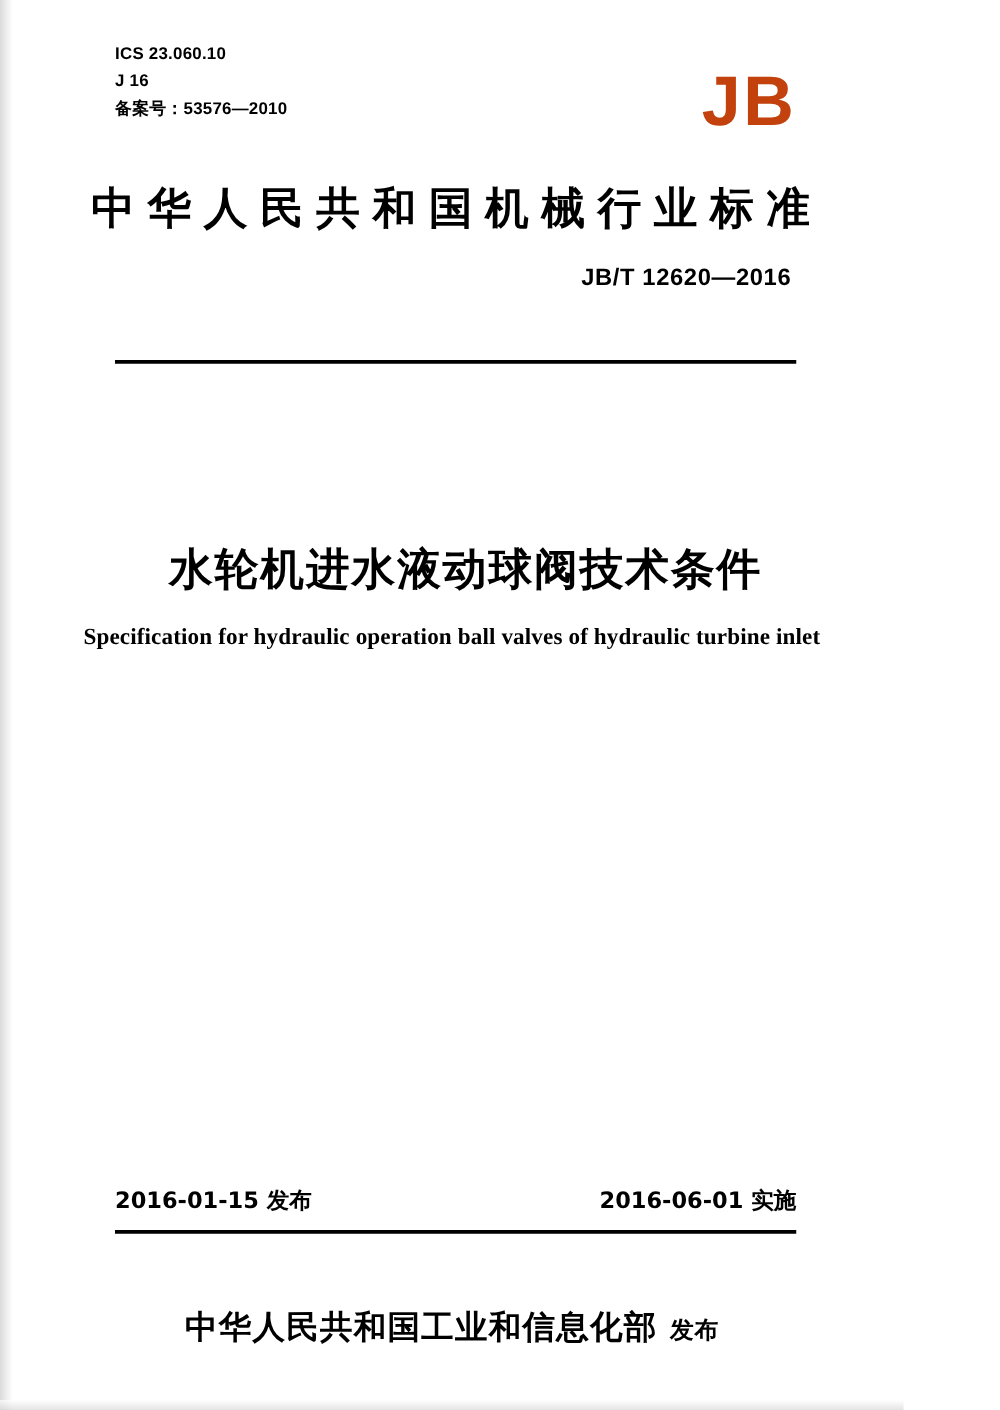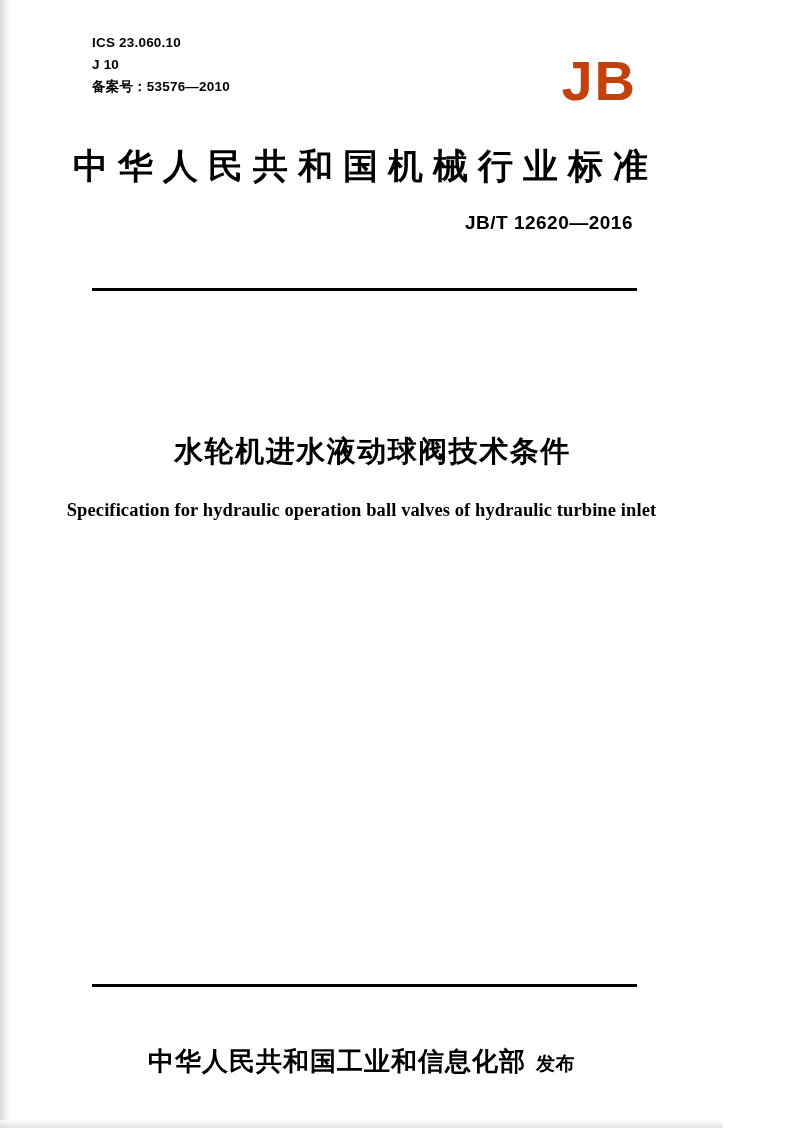--- a/index.html
+++ b/index.html
@@ -78,21 +78,21 @@
   }
 
   .title-cn {
     position: absolute;
     left: 0;
     right: 11px;
     top: 432px;
     text-align: center;
     font-family: "DejaVu Sans", sans-serif;
     font-weight: bold;
-    font-size: 29px;
+    font-size: 35px;
     letter-spacing: 1.5px;
     padding-left: 33px;
   }
 
   .title-en {
     position: absolute;
     left: 0;
     right: 0;
     top: 500px;
     text-align: center;
@@ -160,35 +160,39 @@
 </head>
 <body>
 
 <div class="page">
 
   <div class="edge-left"></div>
   <div class="edge-bottom"></div>
 
   <div class="ident">
     <div>ICS 23.060.10</div>
-    <div>J 10</div>
+    <div>J 16</div>
     <div>备案号：53576—2010</div>
   </div>
 
   <div class="jb-logo">JB</div>
 
   <div class="nat-title">中华人民共和国机械行业标准</div>
 
   <div class="std-code">JB/T 12620—2016</div>
 
   <div class="rule-top"></div>
 
   <div class="title-cn">水轮机进水液动球阀技术条件</div>
   <div class="title-en">Specification for hydraulic operation ball valves of hydraulic turbine inlet</div>
 
+  <div class="date-row">
+    <span>2016-01-15 发布</span>
+    <span>2016-06-01 实施</span>
+  </div>
 
   <div class="rule-bottom"></div>
 
   <div class="publisher">
     <span>中华人民共和国工业和信息化部</span><span class="pub-verb">发布</span>
   </div>
 
 </div>
 
 </body></html>

